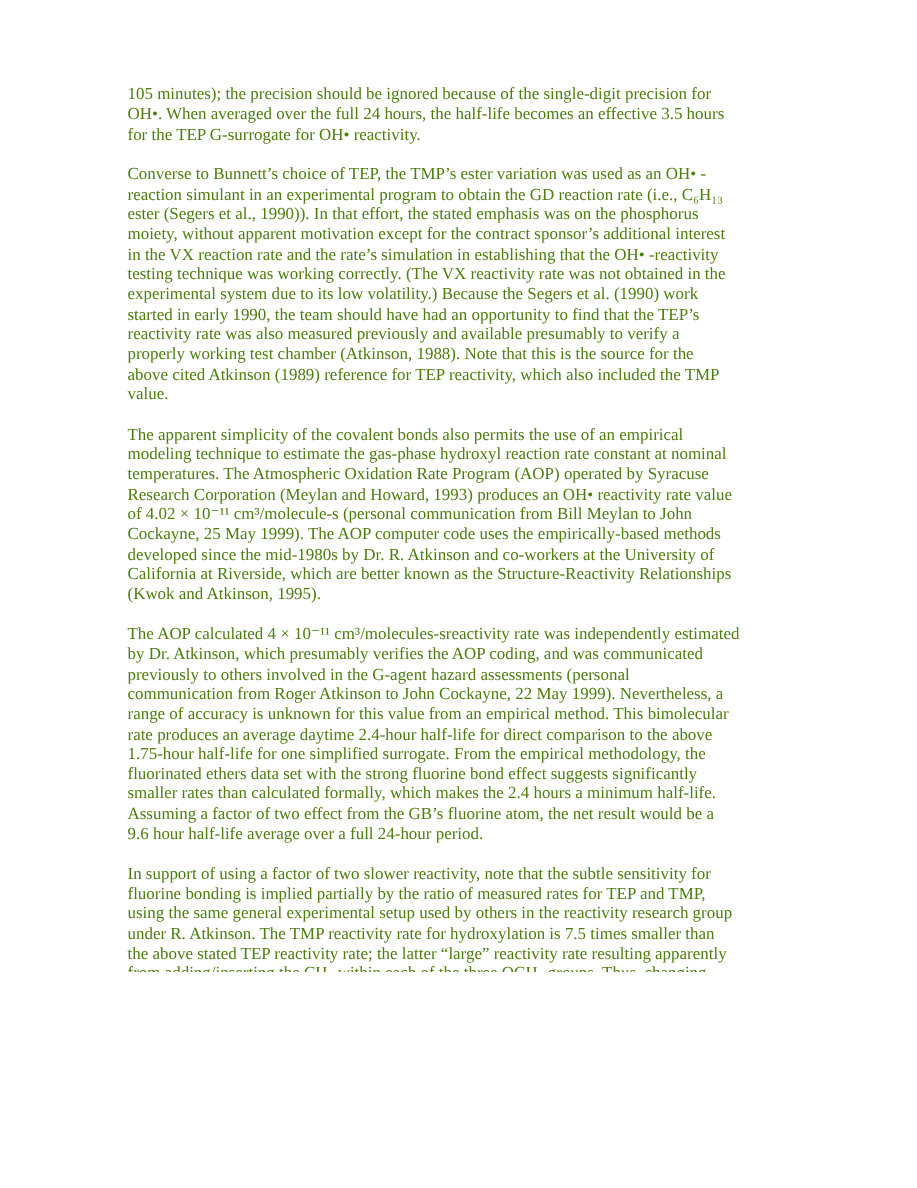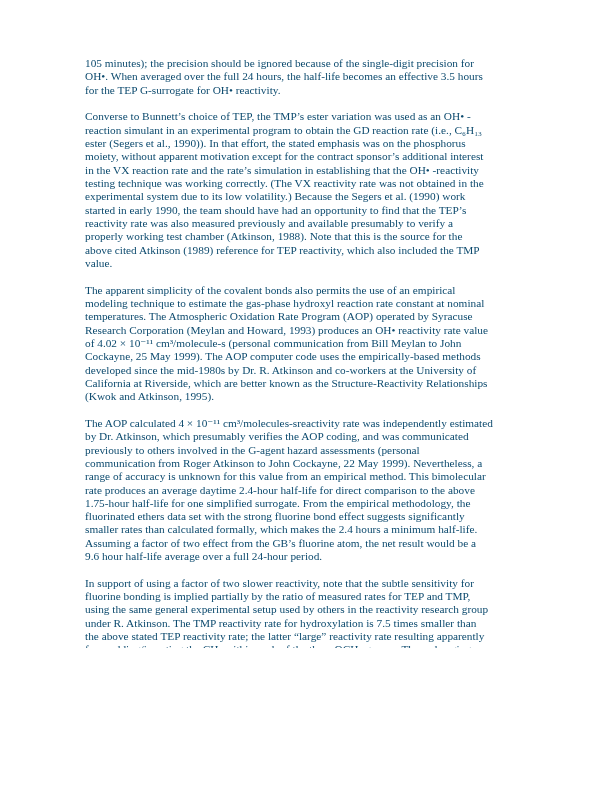--- a/index.html
+++ b/index.html
@@ -7,21 +7,21 @@
     padding: 0;
     background: #ffffff;
   }
   .page {
     position: relative;
     width: 611px;
     height: 648px;
     background: #ffffff;
     overflow: hidden;
     font-family: "Liberation Serif", "DejaVu Serif", serif;
-    color: #0c4a6e;
+    color: #4d7c0f;
   }
   .content {
     position: absolute;
     left: 85px;
     top: 57px;
     width: 452px;
     font-size: 11.3px;
     line-height: 13.33px;
     text-rendering: optimizeLegibility;
   }

